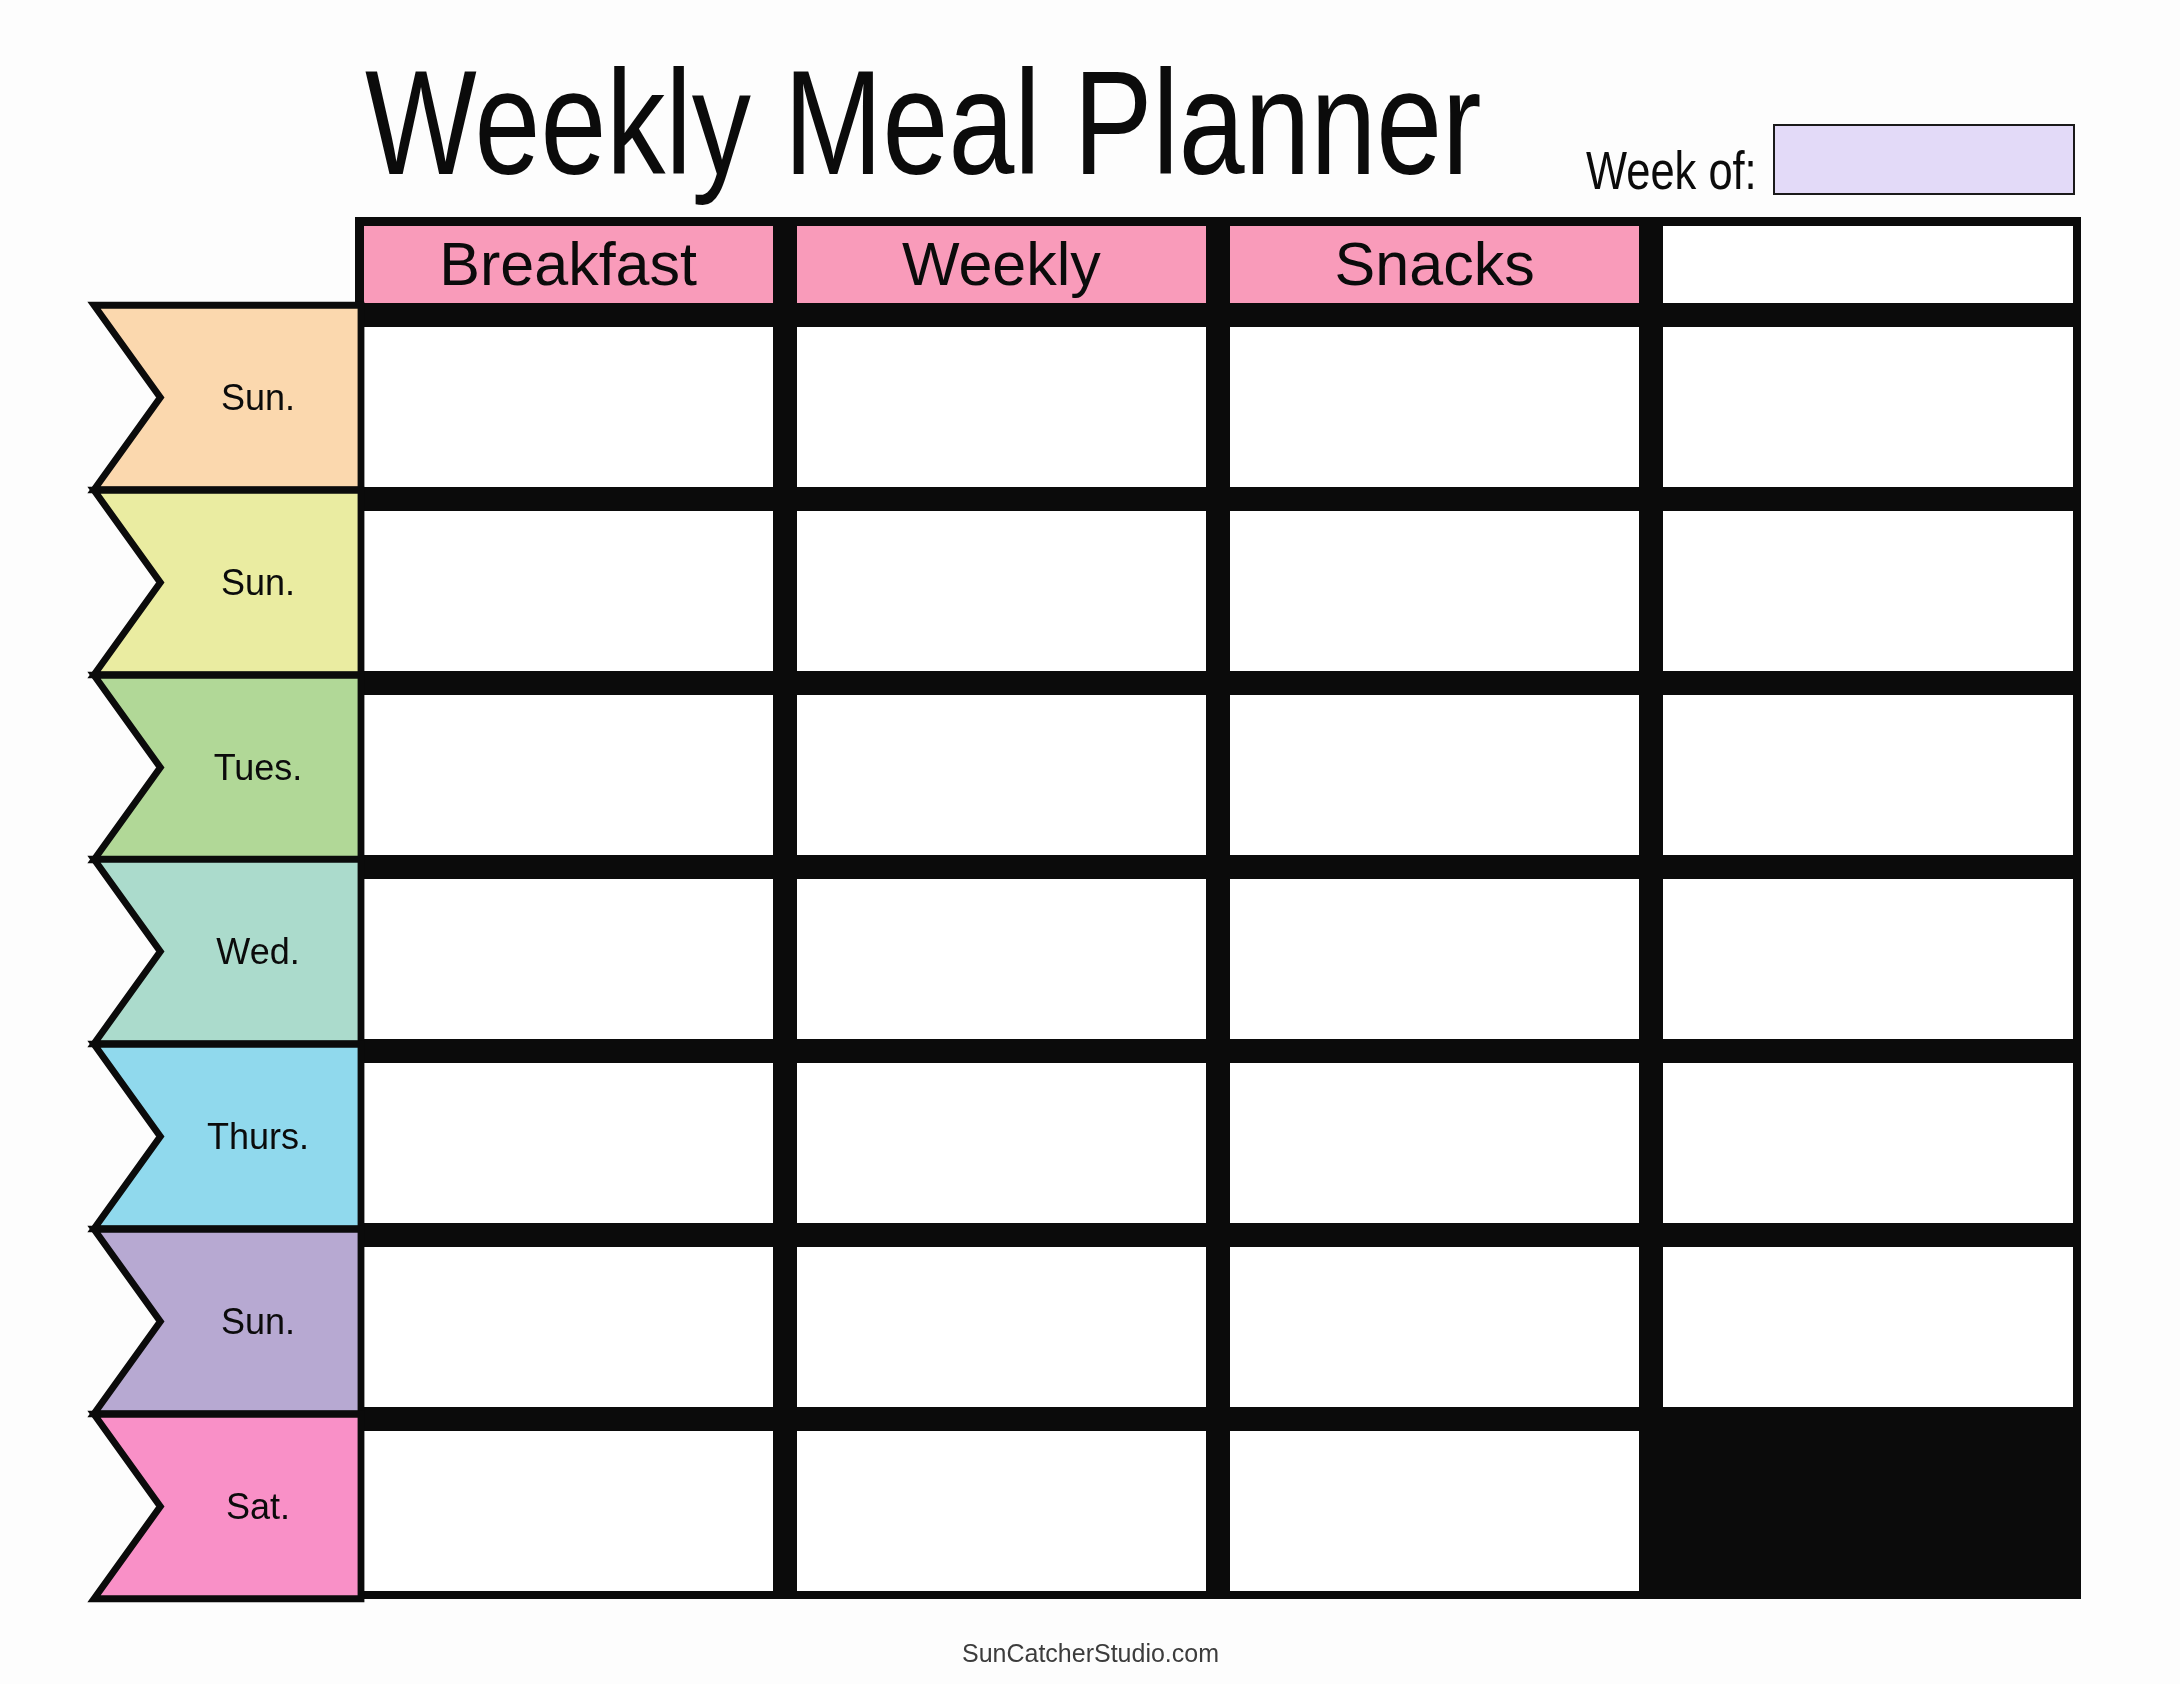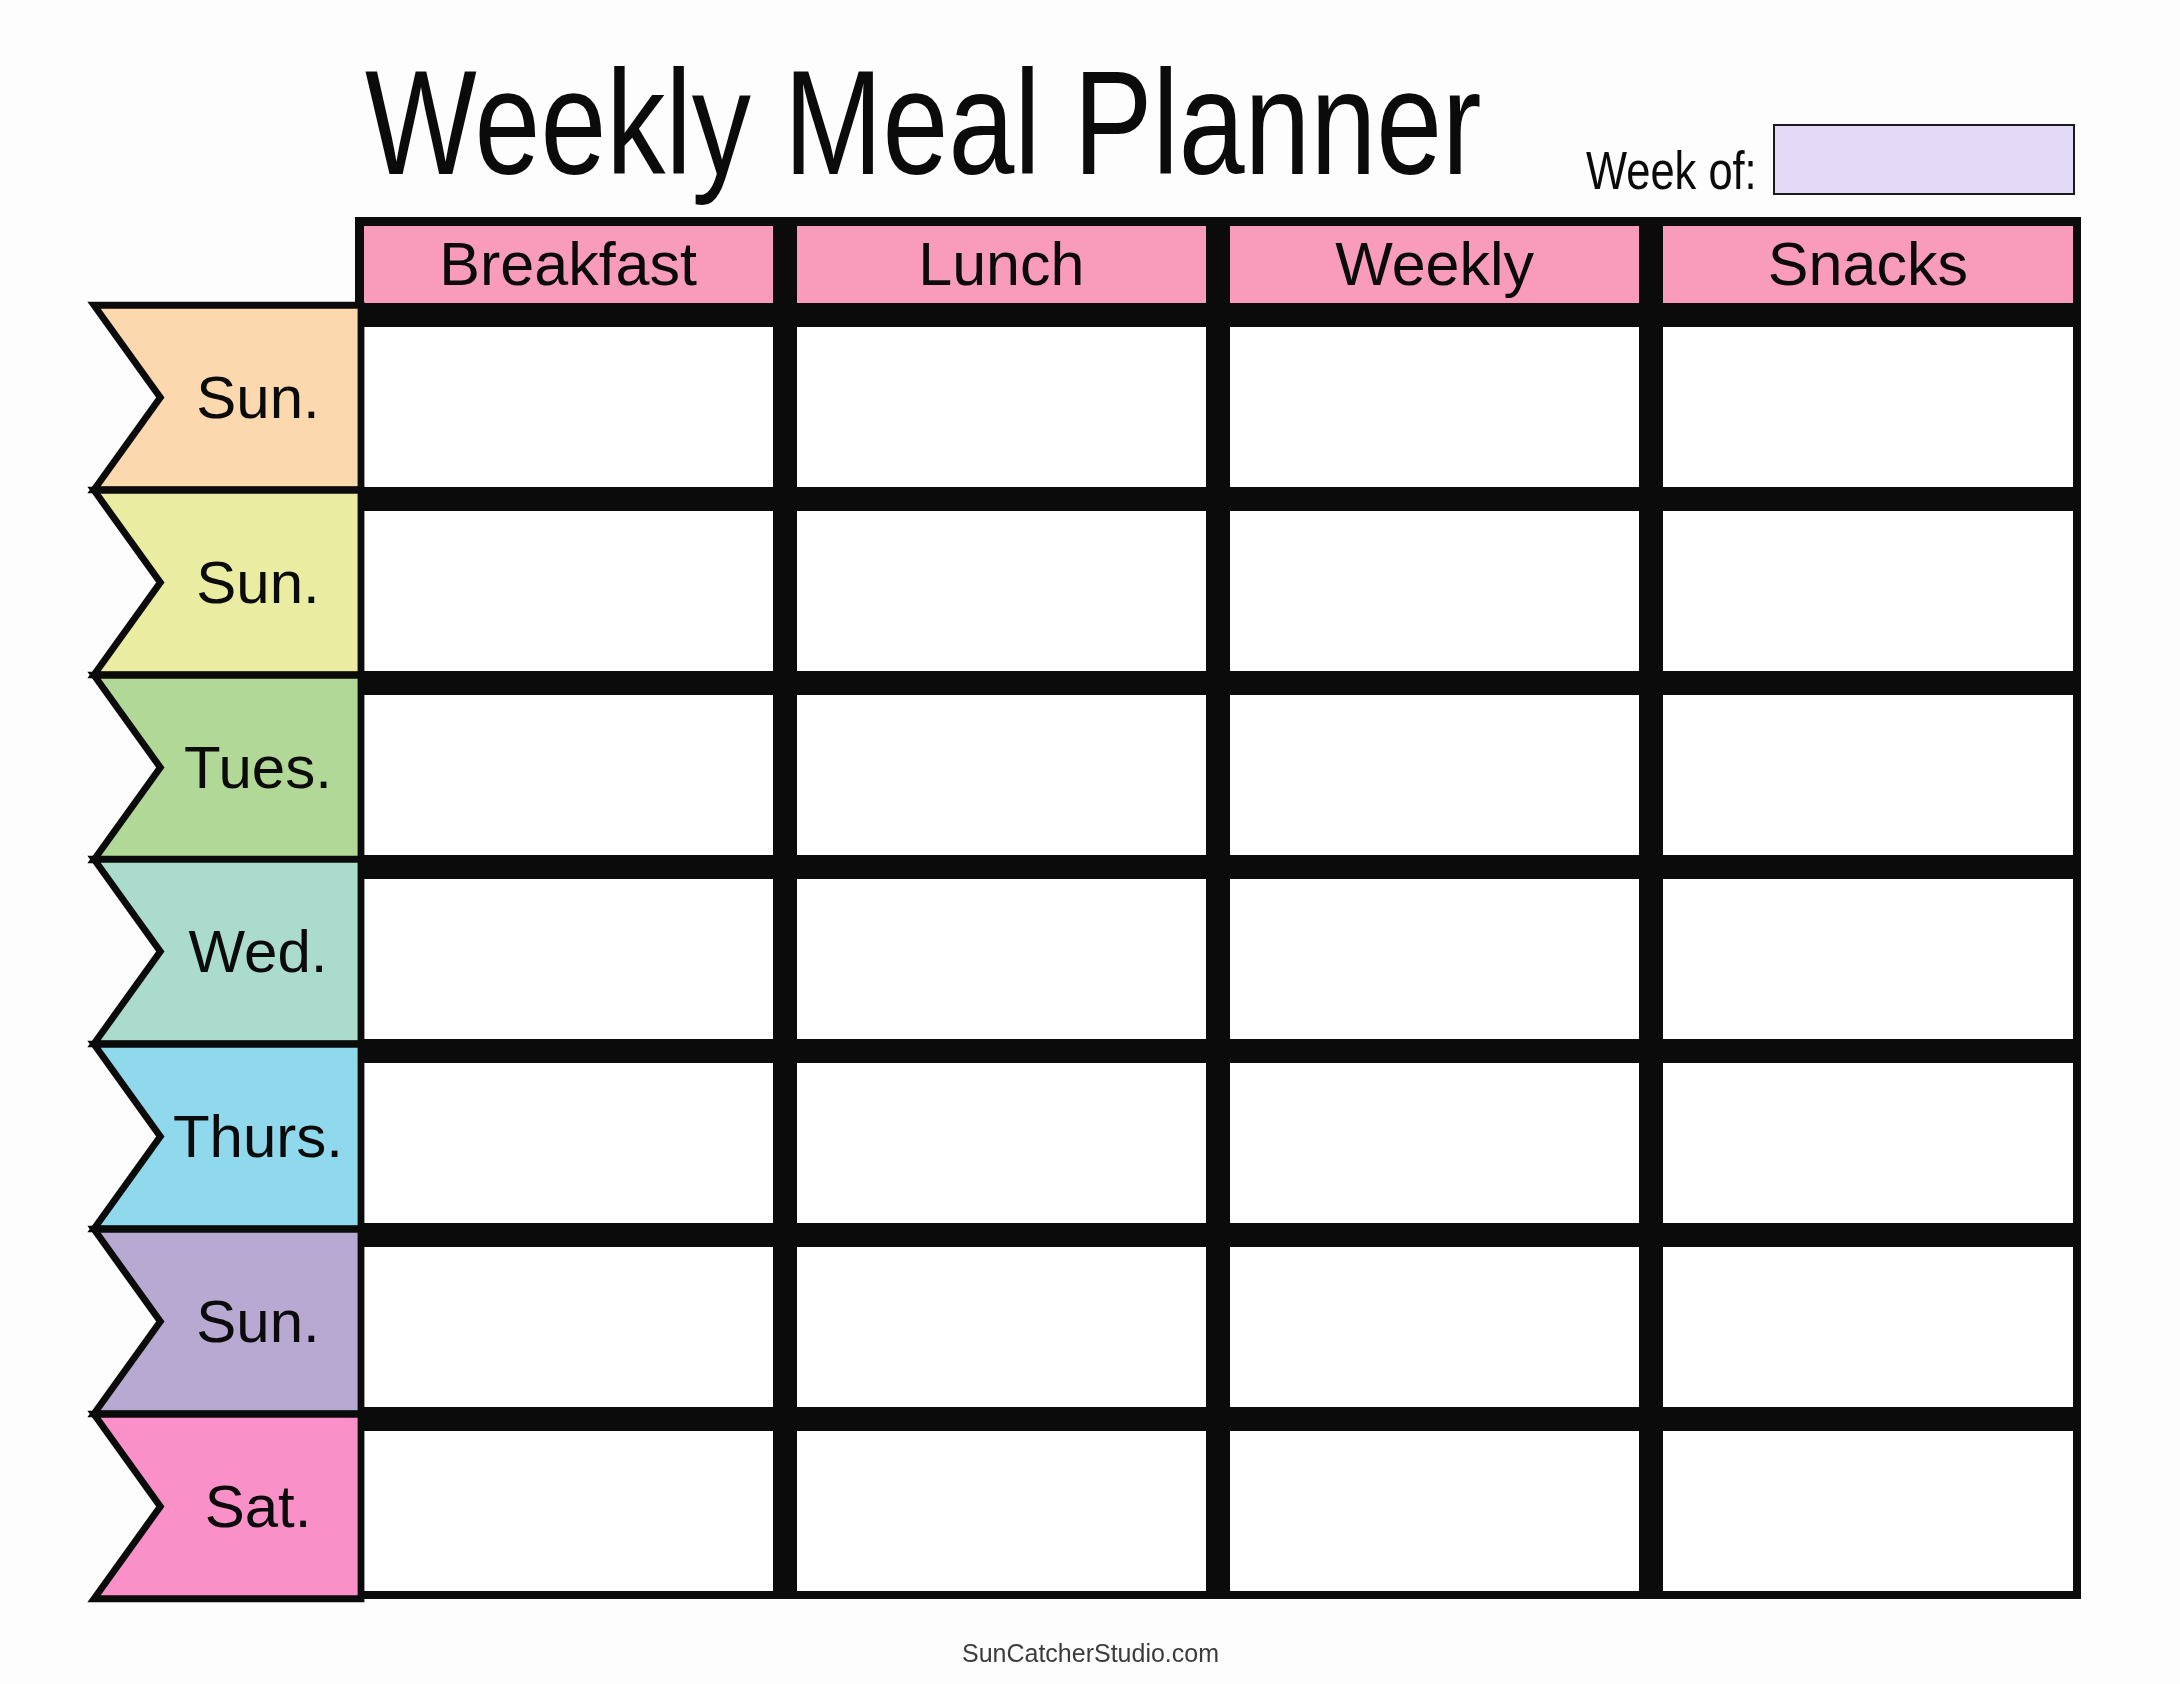--- a/index.html
+++ b/index.html
@@ -46,40 +46,39 @@
 
   
   .flag{
     left:94px;width:267px;height:185px;
   }
   .flag svg{position:absolute;left:0;top:0;width:267px;height:185px;overflow:visible;display:block;}
   .flag .flag-label{
     position:absolute;left:0;top:0;right:0;bottom:0;
     padding-left:61px;box-sizing:border-box;
     display:flex;align-items:center;justify-content:center;
-    font-size:60px;line-height:1;
+    font-size:36px;line-height:1;
   }
 
   
   .footer{
     left:0;top:1641px;width:2181px;text-align:center;
     font-size:25px;color:#3c3c3c;line-height:1;
   }
 </style>
 </head>
 <body>
 
 <div class="abs page-title">Weekly Meal Planner</div>
 
 <span class="abs weekof-label">Week of:</span>
 <div class="abs weekof-box" style="background: rgb(227, 218, 248);"></div>
 
 <div class="abs grid">
   <div class="hcell" style="background: rgb(249, 155, 186);">Breakfast</div>
-  <div class="hcell" style="background: rgb(249, 155, 186);">Lunch</div>
   <div class="hcell" style="background: rgb(249, 155, 186);">Weekly</div>
   <div class="hcell" style="background: rgb(249, 155, 186);">Snacks</div>
 
   <div class="cell"></div>
   <div class="cell"></div>
   <div class="cell"></div>
   <div class="cell"></div>
 
   <div class="cell"></div>
   <div class="cell"></div>

